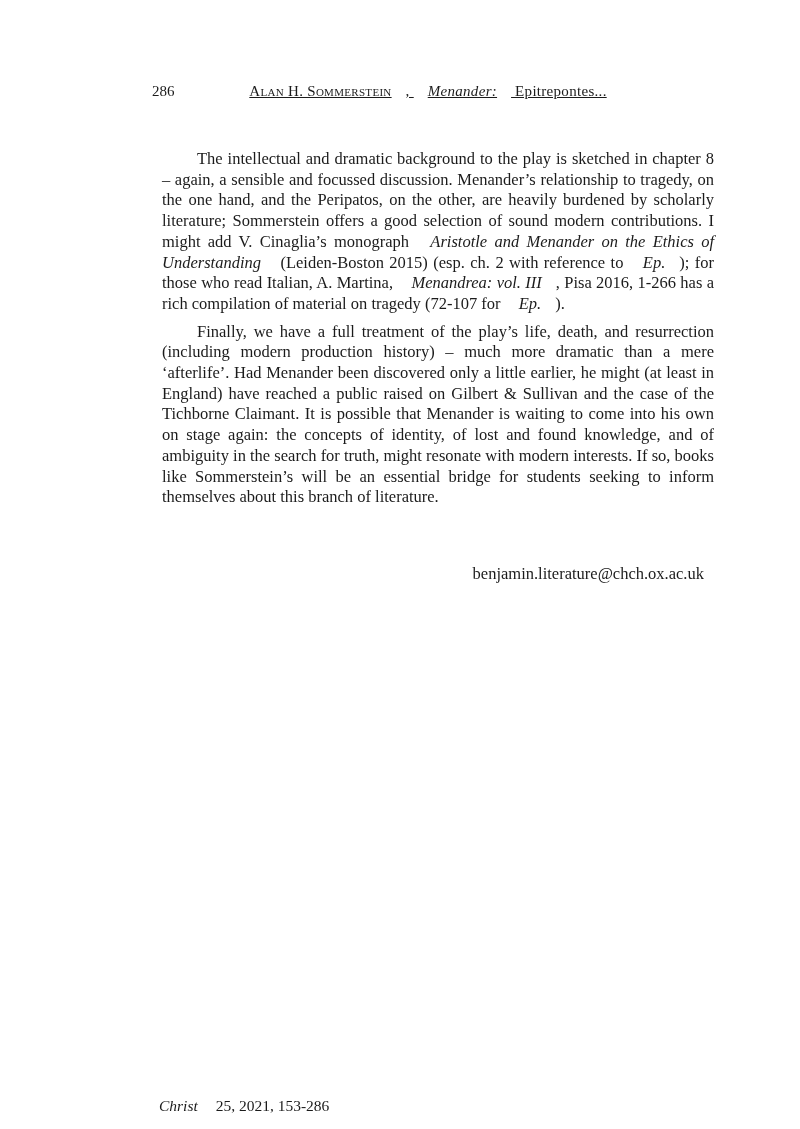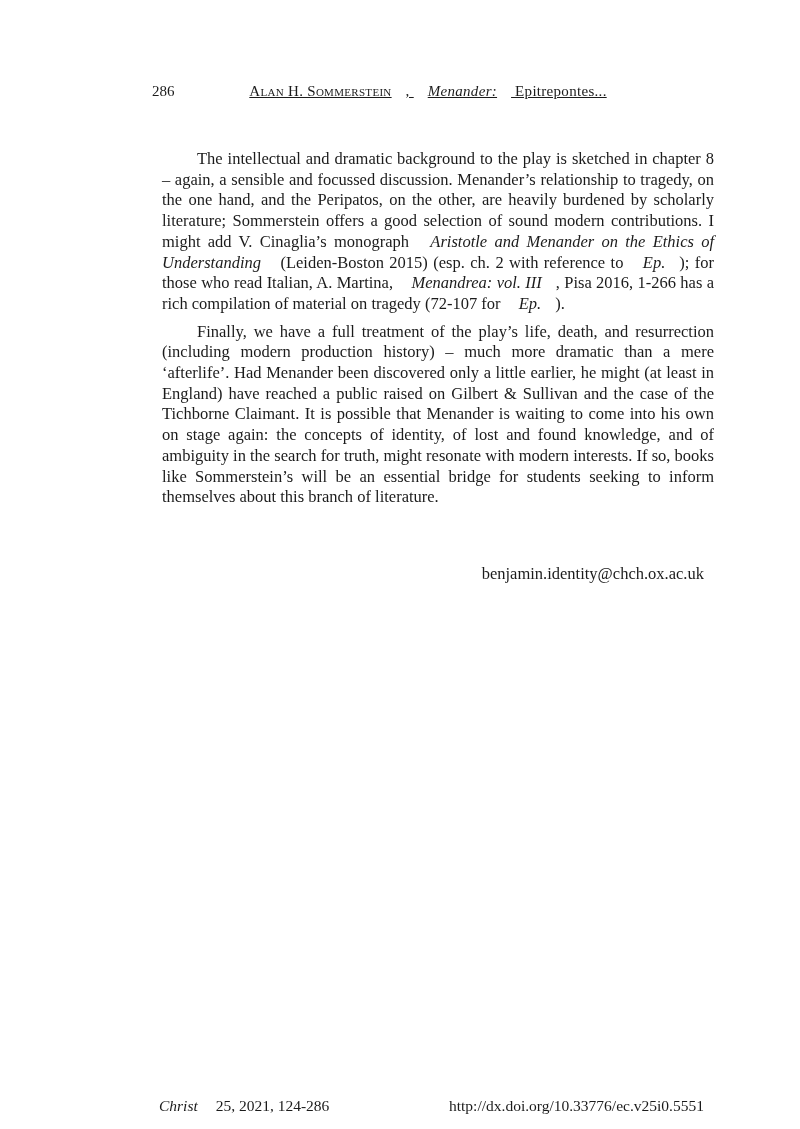--- a/index.html
+++ b/index.html
@@ -80,21 +80,20 @@
     <span class="page-number">286</span>
     <span class="running-title"><span class="seg-smallcaps">Alan H. Sommerstein</span><span class="seg-normal">, </span><span class="seg-italic">Menander:</span><span class="seg-normal"> Epitrepontes...</span></span>
   </header>
 
   <main class="body-text">
     <p class="para"><span class="seg-normal">The intellectual and dramatic background to the play is sketched in chapter 8 – again, a sensible and focussed discussion. Menander’s relationship to tragedy, on the one hand, and the Peripatos, on the other, are heavily burdened by scholarly literature; Sommerstein offers a good selection of sound modern contributions. I might add V. Cinaglia’s monograph </span><span class="seg-italic">Aristotle and Menander on the Ethics of Understanding</span><span class="seg-normal"> (Leiden-Boston 2015) (esp. ch. 2 with reference to </span><span class="seg-italic">Ep.</span><span class="seg-normal">); for those who read Italian, A. Martina, </span><span class="seg-italic">Menandrea: vol. III</span><span class="seg-normal">, Pisa 2016, 1-266 has a rich compilation of material on tragedy (72-107 for </span><span class="seg-italic">Ep.</span><span class="seg-normal">).</span></p>
     <p class="para"><span class="seg-normal">Finally, we have a full treatment of the play’s life, death, and resurrection (including modern production history) – much more dramatic than a mere ‘afterlife’. Had Menander been discovered only a little earlier, he might (at least in England) have reached a public raised on Gilbert &amp; Sullivan and the case of the Tichborne Claimant. It is possible that Menander is waiting to come into his own on stage again: the concepts of identity, of lost and found knowledge, and of ambiguity in the search for truth, might resonate with modern interests. If so, books like Sommerstein’s will be an essential bridge for students seeking to inform themselves about this branch of literature.</span></p>
   </main>
 
   <div class="signature">
-    <div class="email-line">benjamin.identity@chch.ox.ac.uk</div>
+    <div class="email-line">benjamin.literature@chch.ox.ac.uk</div>
   </div>
 
   <footer class="page-footer">
-    <span><span class="seg-italic">Christ</span><span class="seg-normal"> 25, 2021, 124-286</span></span>
-    <span class="doi-link">http://dx.doi.org/10.33776/ec.v25i0.5551</span>
+    <span><span class="seg-italic">Christ</span><span class="seg-normal"> 25, 2021, 153-286</span></span>
   </footer>
 
 </div>
 
 </body></html>

